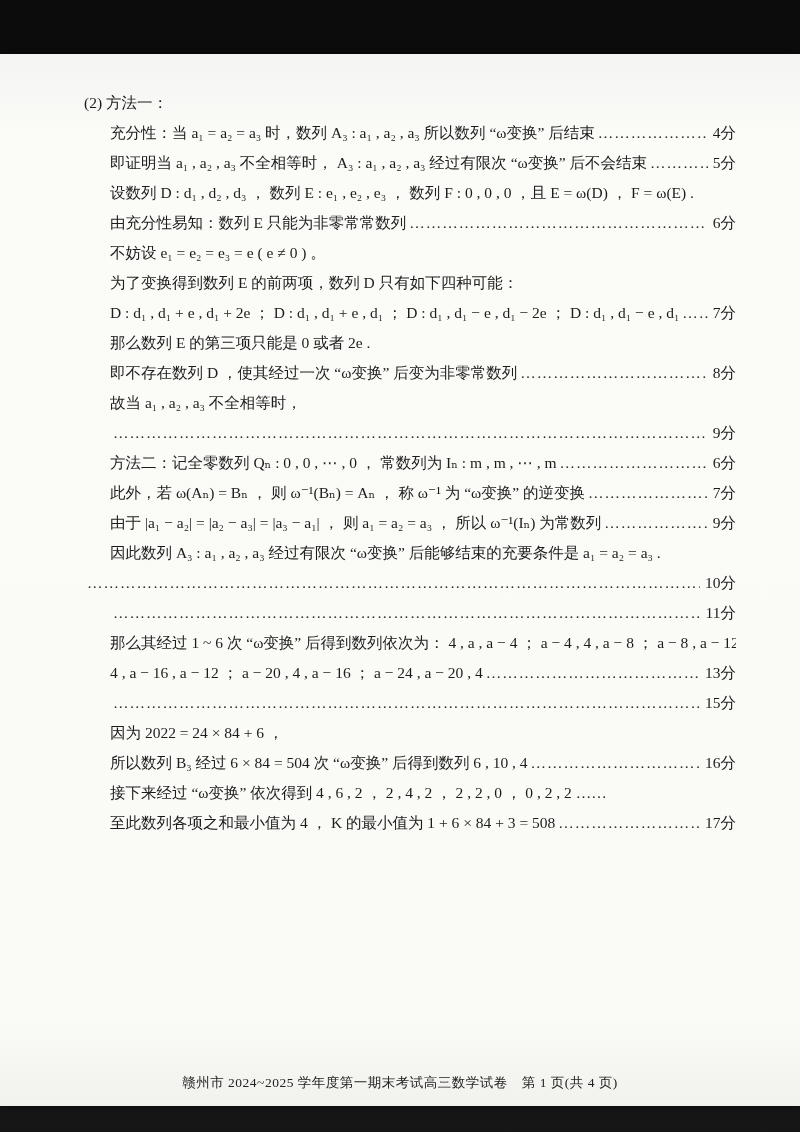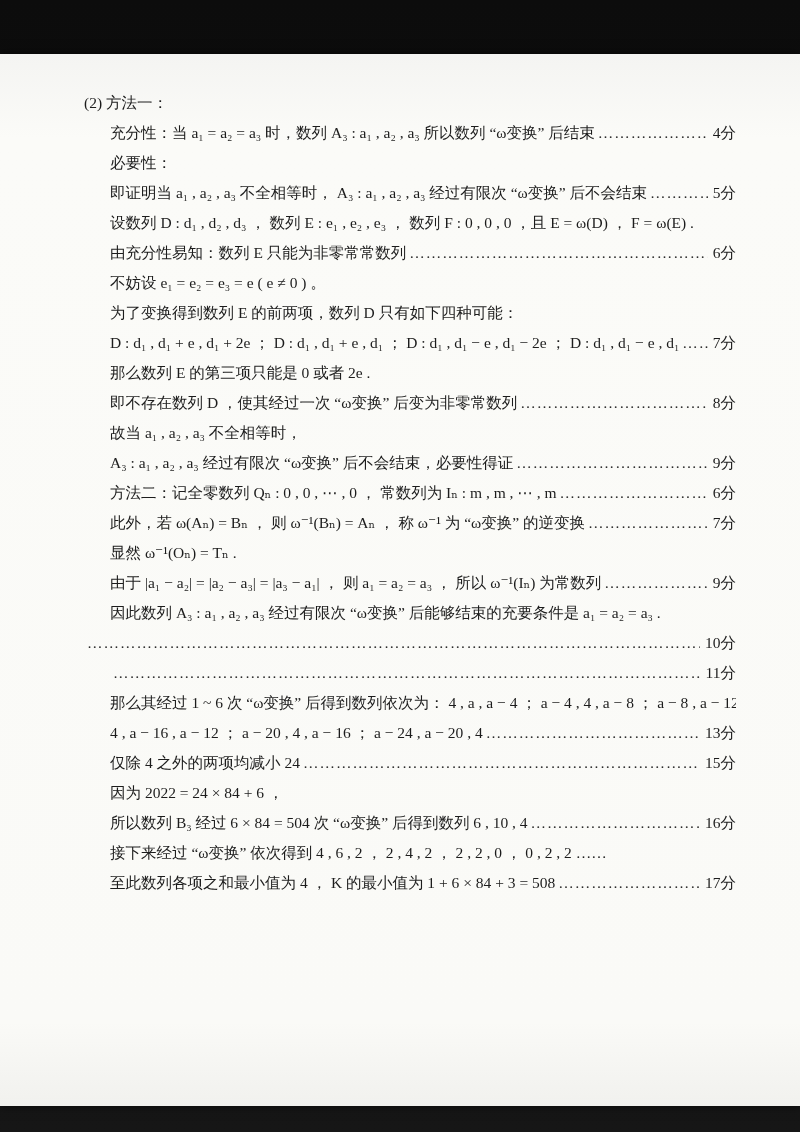--- a/index.html
+++ b/index.html
@@ -82,24 +82,20 @@
     <span class="txt">(2)  方法一：</span>
 
   </div>
 
   <div class="line indent">
     <span class="txt">充分性：当 a₁ = a₂ = a₃ 时，数列 A₃ : a₁ , a₂ , a₃ 所以数列 “ω变换” 后结束</span>
     <span class="leader">…………………………………………………………………………………………………………………………………………………………</span>
     <span class="score">4分</span>
   </div>
 
-  <div class="line indent">
-    <span class="txt">必要性：</span>
-
-  </div>
 
   <div class="line indent">
     <span class="txt">即证明当 a₁ , a₂ , a₃ 不全相等时， A₃ : a₁ , a₂ , a₃ 经过有限次 “ω变换” 后不会结束</span>
     <span class="leader">…………………………………………………………………………………………………………………………………………………………</span>
     <span class="score">5分</span>
   </div>
 
   <div class="line indent">
     <span class="txt">设数列 D : d₁ , d₂ , d₃ ，  数列 E : e₁ , e₂ , e₃ ，  数列 F : 0 , 0 , 0 ，且 E = ω(D) ，  F = ω(E) .</span>
 
@@ -137,41 +133,36 @@
     <span class="leader">…………………………………………………………………………………………………………………………………………………………</span>
     <span class="score">8分</span>
   </div>
 
   <div class="line indent">
     <span class="txt">故当 a₁ , a₂ , a₃ 不全相等时，</span>
 
   </div>
 
   <div class="line indent">
-    <span class="txt">A₃ : a₁ , a₂ , a₃ 经过有限次 “ω变换” 后不会结束，必要性得证</span>
     <span class="leader">…………………………………………………………………………………………………………………………………………………………</span>
     <span class="score">9分</span>
   </div>
 
   <div class="line indent">
     <span class="txt">方法二：记全零数列 Qₙ : 0 , 0 , ⋯ , 0 ，  常数列为 Iₙ : m , m , ⋯ , m</span>
     <span class="leader">…………………………………………………………………………………………………………………………………………………………</span>
     <span class="score">6分</span>
   </div>
 
   <div class="line indent">
     <span class="txt">此外，若 ω(Aₙ) = Bₙ ，  则 ω⁻¹(Bₙ) = Aₙ ，  称 ω⁻¹ 为 “ω变换” 的逆变换</span>
     <span class="leader">…………………………………………………………………………………………………………………………………………………………</span>
     <span class="score">7分</span>
   </div>
 
-  <div class="line indent">
-    <span class="txt">显然 ω⁻¹(Oₙ) = Tₙ .</span>
-
-  </div>
 
   <div class="line indent">
     <span class="txt">由于 |a₁ − a₂| = |a₂ − a₃| = |a₃ − a₁| ，  则 a₁ = a₂ = a₃ ，  所以 ω⁻¹(Iₙ) 为常数列</span>
     <span class="leader">…………………………………………………………………………………………………………………………………………………………</span>
     <span class="score">9分</span>
   </div>
 
   <div class="line indent">
     <span class="txt">因此数列 A₃ : a₁ , a₂ , a₃ 经过有限次 “ω变换” 后能够结束的充要条件是 a₁ = a₂ = a₃ .</span>
 
@@ -193,21 +184,20 @@
   </div>
 
   <div class="line indent">
     <span class="txt">4 , a − 16 , a − 12 ；  a − 20 , 4 , a − 16 ；  a − 24 , a − 20 , 4</span>
     <span class="leader">…………………………………………………………………………………………………………………………………………………………</span>
     <span class="score">13分</span>
   </div>
 
 
   <div class="line indent">
-    <span class="txt">仅除 4 之外的两项均减小 24</span>
     <span class="leader">…………………………………………………………………………………………………………………………………………………………</span>
     <span class="score">15分</span>
   </div>
 
   <div class="line indent">
     <span class="txt">因为 2022 = 24 × 84 + 6 ，</span>
 
   </div>
 
   <div class="line indent">
@@ -220,14 +210,15 @@
     <span class="txt">接下来经过 “ω变换” 依次得到 4 , 6 , 2 ，  2 , 4 , 2 ，  2 , 2 , 0 ，  0 , 2 , 2 ……</span>
 
   </div>
 
   <div class="line indent">
     <span class="txt">至此数列各项之和最小值为 4 ，  K 的最小值为 1 + 6 × 84 + 3 = 508</span>
     <span class="leader">…………………………………………………………………………………………………………………………………………………………</span>
     <span class="score">17分</span>
   </div>
 </div>
+    <div class="footer">赣州市 2024~2025 学年度第一期末考试高三数学试卷　第 1 页(共 4 页)</div>
   </div>
 </div>
 
 </body></html>

